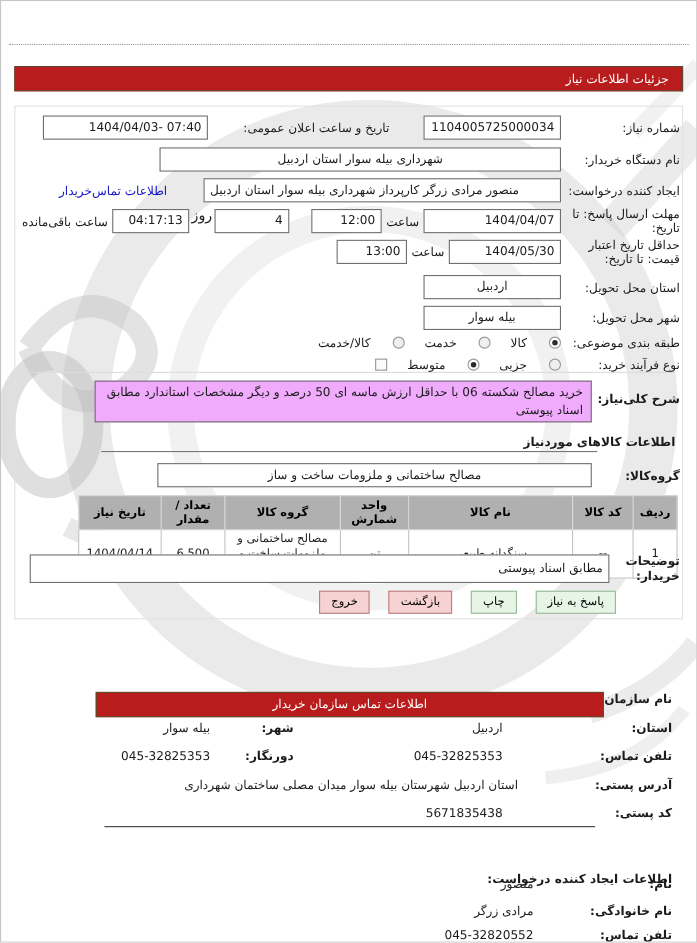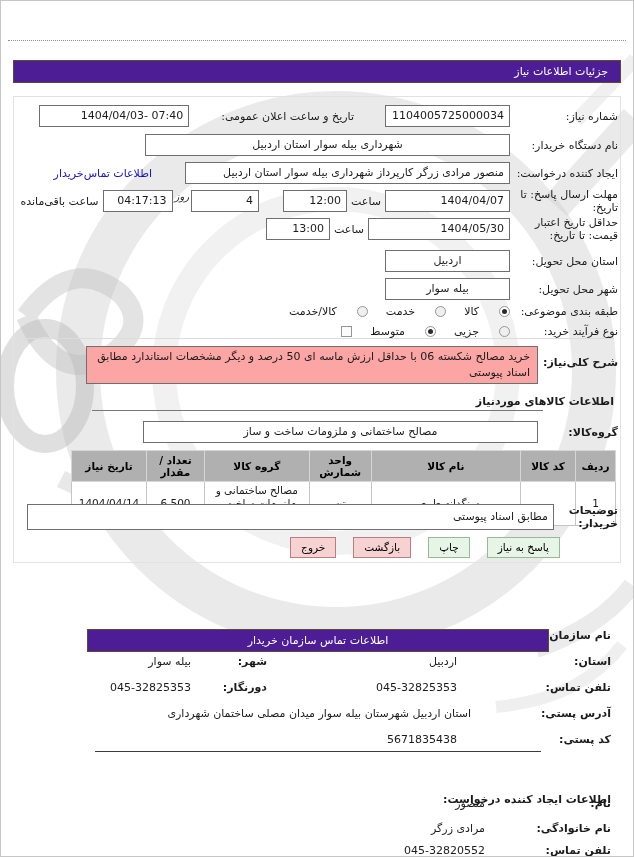--- a/index.html
+++ b/index.html
@@ -5,48 +5,48 @@
   * { box-sizing: border-box; margin: 0; padding: 0; }
   html, body { background: #fff; }
   body { font-family: "DejaVu Sans", sans-serif; font-size: 11px; color: #1b1b1b; }
   #page { position: relative; width: 634px; height: 857px; background: #fff;
           border: 1px solid #c6c6c6; overflow: hidden; }
   svg.wm { position: absolute; inset: 0; z-index: 0; pointer-events: none; }
 
   .dotted { position: absolute; top: 39px; left: 7px; right: 7px;
             border-top: 1px dotted #8f8f8f; z-index: 1; }
 
-  .bar { position: absolute; height: 23px; line-height: 22px; background: #4c1d95;
+  .bar { position: absolute; height: 23px; line-height: 22px; background: #b91c1c;
          border: 1px solid #5f4a2d; color: #fff; direction: rtl; z-index: 2; }
   .bar1 { top: 59px; left: 12px; right: 12px; text-align: right; padding-right: 12px; }
   .bar2 { top: 584px; left: 86px; width: 462px; text-align: center; margin-top: 44px; }
 
   .panel { position: absolute; top: 95px; left: 12px; right: 12px; height: 467px;
            border: 1px solid #e2e2e2; background: transparent; z-index: 1; }
   .row { position: absolute; right: 2px; left: 2px; display: flex; direction: rtl;
          align-items: center; height: 26px; }
   .lbl { width: 108px; flex: none; line-height: 13px; text-align: right; padding-left: 4px; }
   .b { font-weight: bold; }
   .ibox { height: 22px; line-height: 20px; border: 1px solid #6f6f6f; background: #fff;
           padding: 0 5px; text-align: right; overflow: hidden; white-space: nowrap; flex: none; }
   .ltrv { direction: ltr; unicode-bidi: isolate; }
   .word { margin: 0 4px; white-space: nowrap; }
-  .raised { position: relative; top: -5px; font-size: 10px; margin: 0 2px; font-style: italic; }
+  .raised { position: relative; top: -5px; font-size: 13px; margin: 0 2px; }
   .link { color: #1414c8; cursor: pointer; margin-right: 33px; white-space: nowrap; }
 
   .radio { width: 11px; height: 11px; border: 1px solid #969696; border-radius: 50%;
            background: #efefef; display: inline-block; position: relative; flex: none; }
   .radio.checked { background: #fff; }
   .radio.checked::after { content: ''; position: absolute; inset: 2px; background: #2b2b2b; border-radius: 50%; }
   .rgroup { display: inline-flex; align-items: center; gap: 20px; margin-left: 18px; cursor: pointer; }
   .cb { width: 11px; height: 11px; border: 1px solid #969696; background: #fbfbfb;
         display: inline-block; flex: none; margin-left: 5px; cursor: pointer; }
 
   .divider { position: absolute; top: 241px; left: 6px; right: 6px; border-top: 1px solid #dcdcdc; }
-  .descbox { width: 452px; height: 38px; border: 1px solid #6f6f6f; background: #fca5a5;
+  .descbox { width: 452px; height: 38px; border: 1px solid #6f6f6f; background: #f0abfc;
              padding: 2px 7px; line-height: 16px; text-align: right; overflow: hidden; }
   .goods-heading { position: absolute; top: 298px; right: 6px; font-weight: bold; }
   .hline { position: absolute; top: 313px; right: 77px; left: 78px; border-top: 1px solid #777; }
 
   table.goods { position: absolute; top: 353px; right: 4px; width: 545px; direction: rtl;
                 border-collapse: collapse; font-size: 10.5px; }
   table.goods th { background: #b0b0b0; border: 1px solid #d6d6d6; font-weight: bold;
                    padding: 3px 2px; color: #000; }
   table.goods td { background: #fff; border: 1px solid #c4c4c4; text-align: center;
                    padding: 2px 3px; height: 30px; line-height: 13px; }
@@ -103,39 +103,39 @@
       <span class="ibox ltrv" style="width:150px">1404/04/03- 07:40</span>
     </div>
 
     <div class="row" style="top:35px">
       <span class="lbl">نام دستگاه خریدار:</span>
       <span class="ibox" style="width:365px;text-align:center">شهرداری بیله سوار استان اردبیل</span>
     </div>
 
     <div class="row" style="top:63px">
       <span class="lbl">ایجاد کننده درخواست:</span>
-      <span class="ibox" style="width:325px;text-align:right">منصور مرادی زرگر کارپرداز شهرداری بیله سوار استان اردبیل</span>
+      <span class="ibox" style="width:325px;text-align:left">منصور مرادی زرگر کارپرداز شهرداری بیله سوار استان اردبیل</span>
       <span class="link">اطلاعات تماس‌خریدار</span>
     </div>
 
     <div class="row" style="top:91px">
       <span class="lbl">مهلت ارسال پاسخ: تا تاریخ:</span>
       <span class="ibox ltrv" style="width:125px">1404/04/07</span>
       <span class="word">ساعت</span>
       <span class="ibox ltrv" style="width:64px">12:00</span>
       <span style="width:24px"></span>
       <span class="ibox ltrv" style="width:68px">4</span>
       <span class="raised">روز</span>
       <span class="ibox ltrv" style="width:70px">04:17:13</span>
       <span class="word">ساعت باقی‌مانده</span>
     </div>
 
     <div class="row" style="top:119px">
       <span class="lbl">حداقل تاریخ اعتبار قیمت: تا تاریخ:</span>
-      <span class="ibox ltrv" style="width:142px">1404/05/30</span>
+      <span class="ibox ltrv" style="width:102px">1404/05/30</span>
       <span class="word">ساعت</span>
       <span class="ibox ltrv" style="width:64px">13:00</span>
     </div>
 
     <div class="row" style="top:151px">
       <span class="lbl">استان محل تحویل:</span>
       <span class="ibox" style="width:125px;text-align:center">اردبیل</span>
     </div>
 
     <div class="row" style="top:179px">

